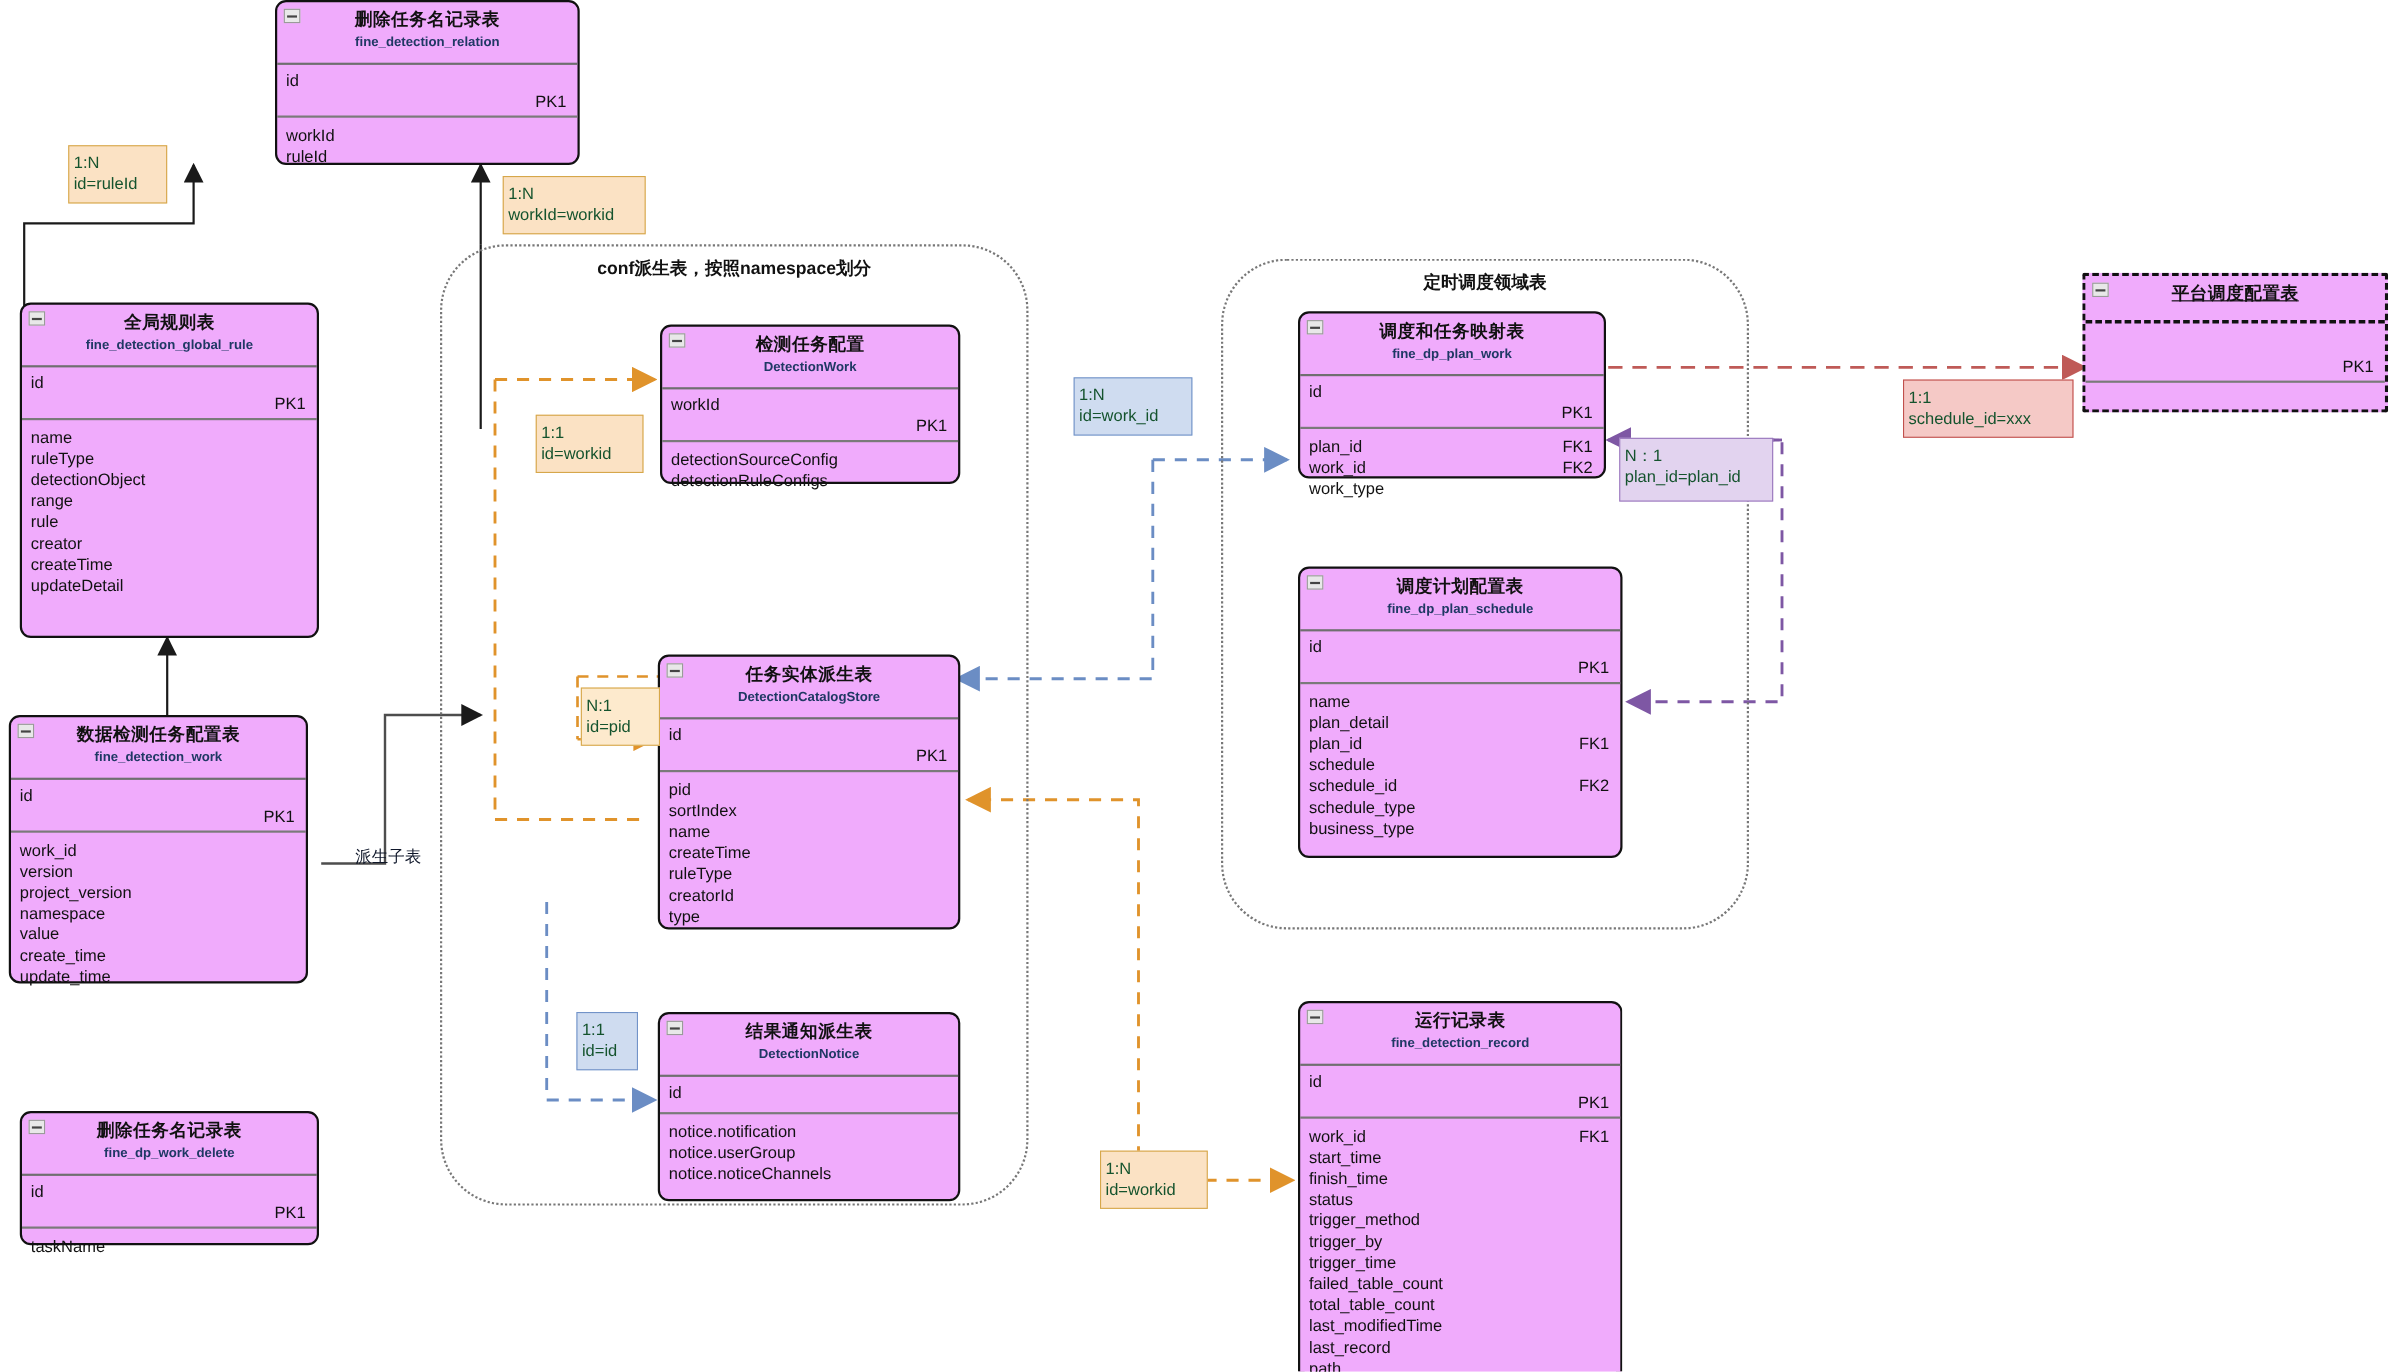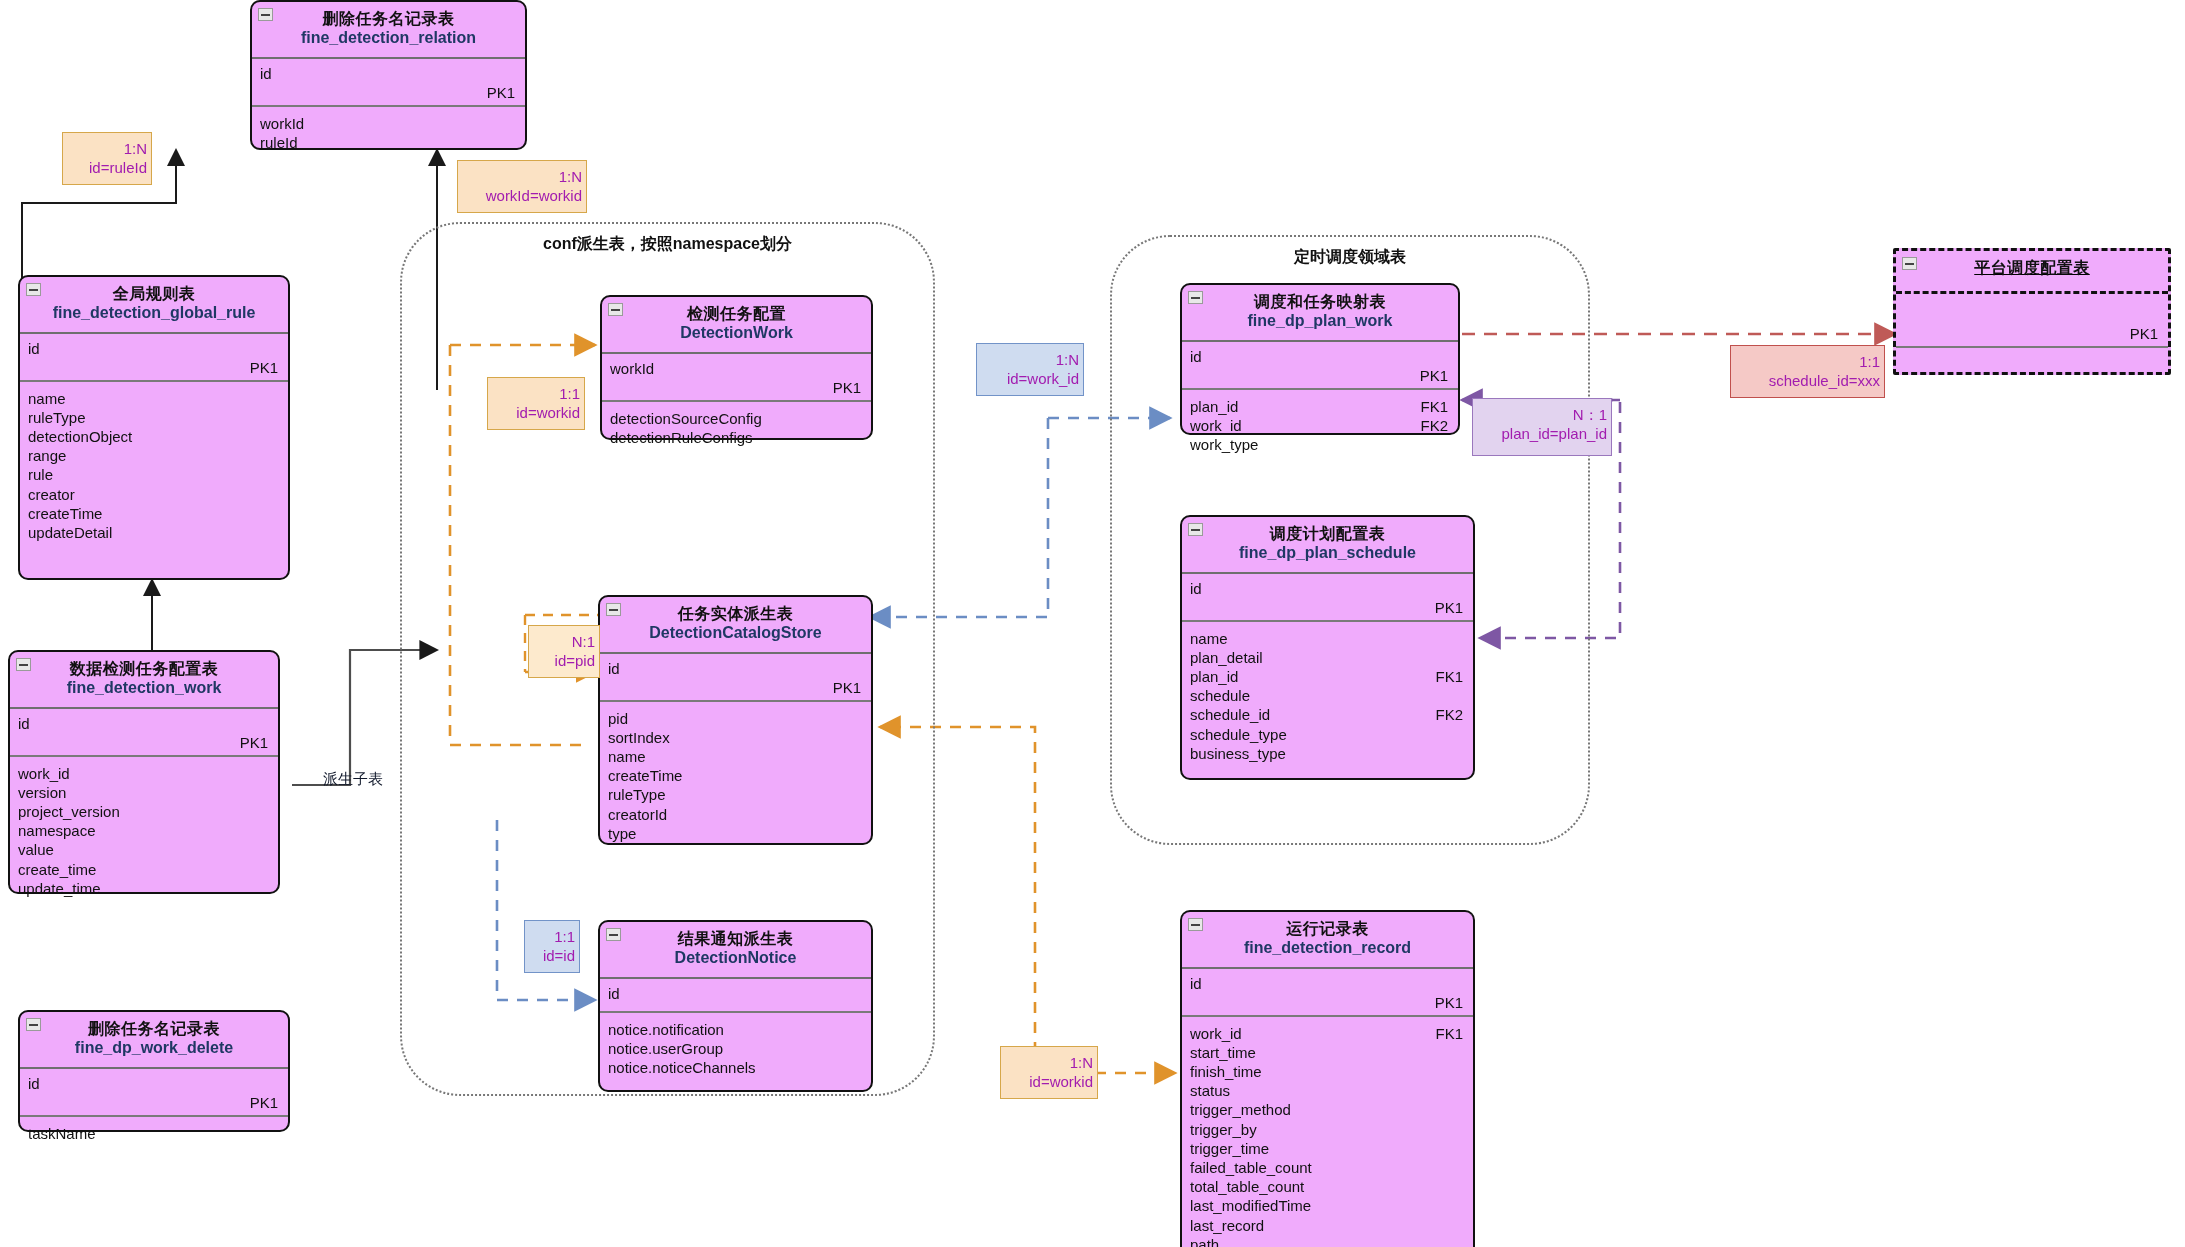--- a/index.html
+++ b/index.html
@@ -12,39 +12,39 @@
 
   
   .tbl{position:absolute;background:#f0abfc;border:2.5px solid #111;border-radius:10px;
        box-sizing:border-box;z-index:5;}
   .tbl.dashed{border:3px dashed #111;border-radius:2px;}
   .tbl .hdr{position:relative;padding:7px 8px 9px 8px;text-align:center;}
   .tbl .minus{position:absolute;left:6px;top:6px;width:15px;height:13px;
        background:#e8e8e8;border:1px solid #9a9a9a;box-sizing:border-box;}
   .tbl .minus:after{content:"";position:absolute;left:2px;top:5px;width:9px;height:2px;background:#444;}
   .tbl .cn{font-size:16px;font-weight:bold;color:#111;line-height:19px;letter-spacing:.5px;}
-  .tbl .en{font-size:16px;font-weight:bold;color:#1f3864;line-height:20px;}
+  .tbl .en{font-size:12px;font-weight:bold;color:#1f3864;line-height:20px;}
   .sep{height:2px;background:#6f6f6f;}
   .sep.thin{height:1.5px;background:#7a7a7a;}
   .pkrow{position:relative;padding:6px 8px 12px 8px;min-height:28px;}
   .pkrow .f{font-size:15px;color:#111;}
   .pkrow .k{position:absolute;right:10px;bottom:4px;font-size:15px;color:#111;}
   .flds{padding:7px 8px 8px 8px;}
   .flds .f{font-size:15px;color:#111;line-height:19.2px;position:relative;}
   .flds .f .k{position:absolute;right:2px;top:0;font-size:15px;}
 
   
   .group{position:absolute;border:2px dotted #777;box-sizing:border-box;z-index:1;background:transparent;}
   .group.r1{border-radius:60px;}
   .group .gtitle{position:absolute;left:0;right:0;top:10px;text-align:center;
         font-size:16px;font-weight:bold;color:#111;}
 
   
-  .chip{position:absolute;box-sizing:border-box;text-align:right;z-index:8;
-        font-size:15px;color:#a21caf;line-height:19px;padding:6px 4px;}
+  .chip{position:absolute;box-sizing:border-box;text-align:left;z-index:8;
+        font-size:15px;color:#14532d;line-height:19px;padding:6px 4px;}
   .chip .l1{display:block;}
   .chip .l2{display:block;}
   .chip.orange{background:#fbe2c4;border:1.5px solid #d6a74a;}
   .chip.orange2{background:#fdeacd;border:1.5px solid #d6a74a;}
   .chip.blue{background:#cfdcf0;border:1.5px solid #7293c8;}
   .chip.purple{background:#e2d3ef;border:1.5px solid #9a77bd;}
   .chip.red{background:#f5c9c6;border:1.5px solid #c0504d;}
 
   .plain-label{position:absolute;font-size:15px;color:#0f172a;z-index:8;}
 </style>

